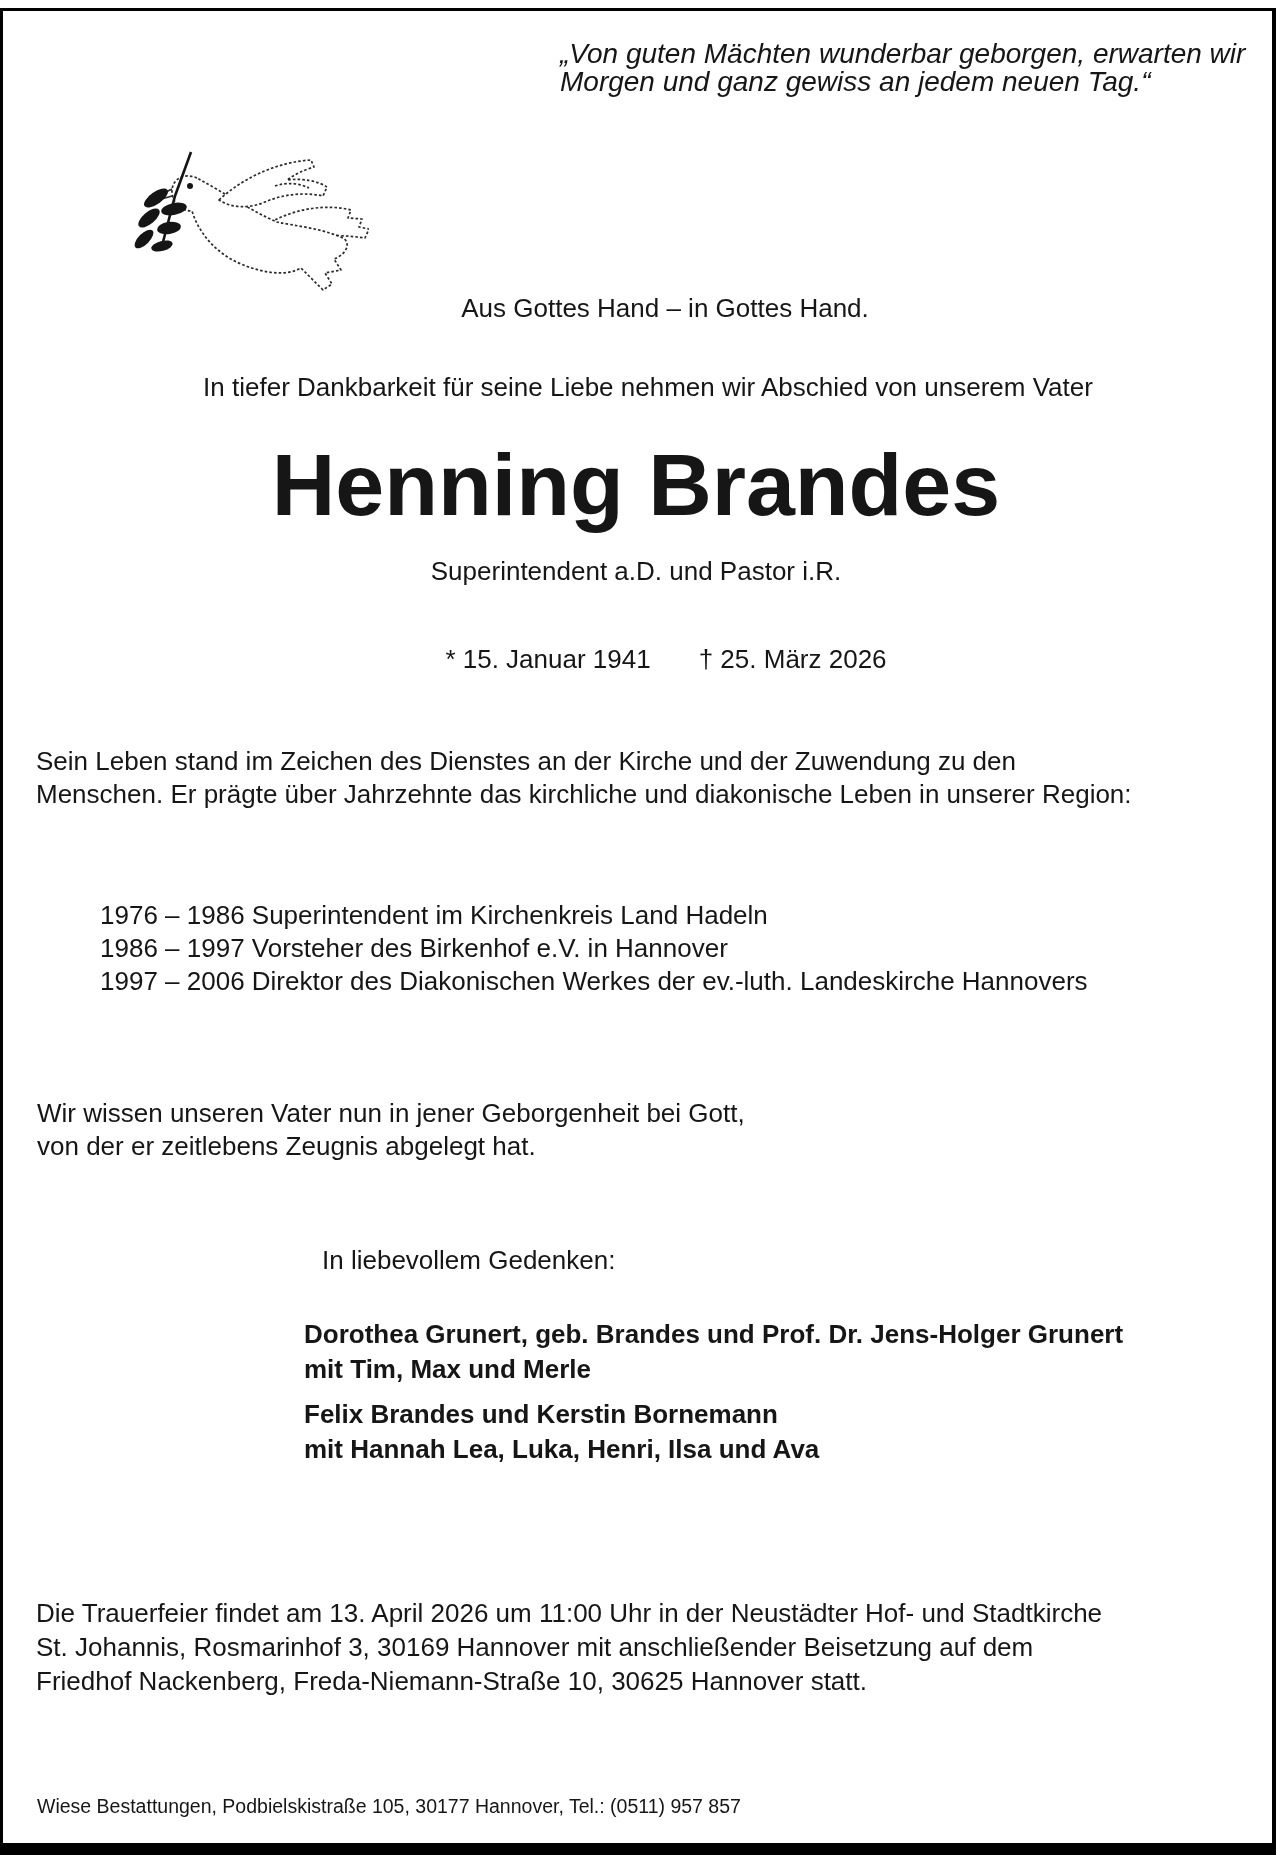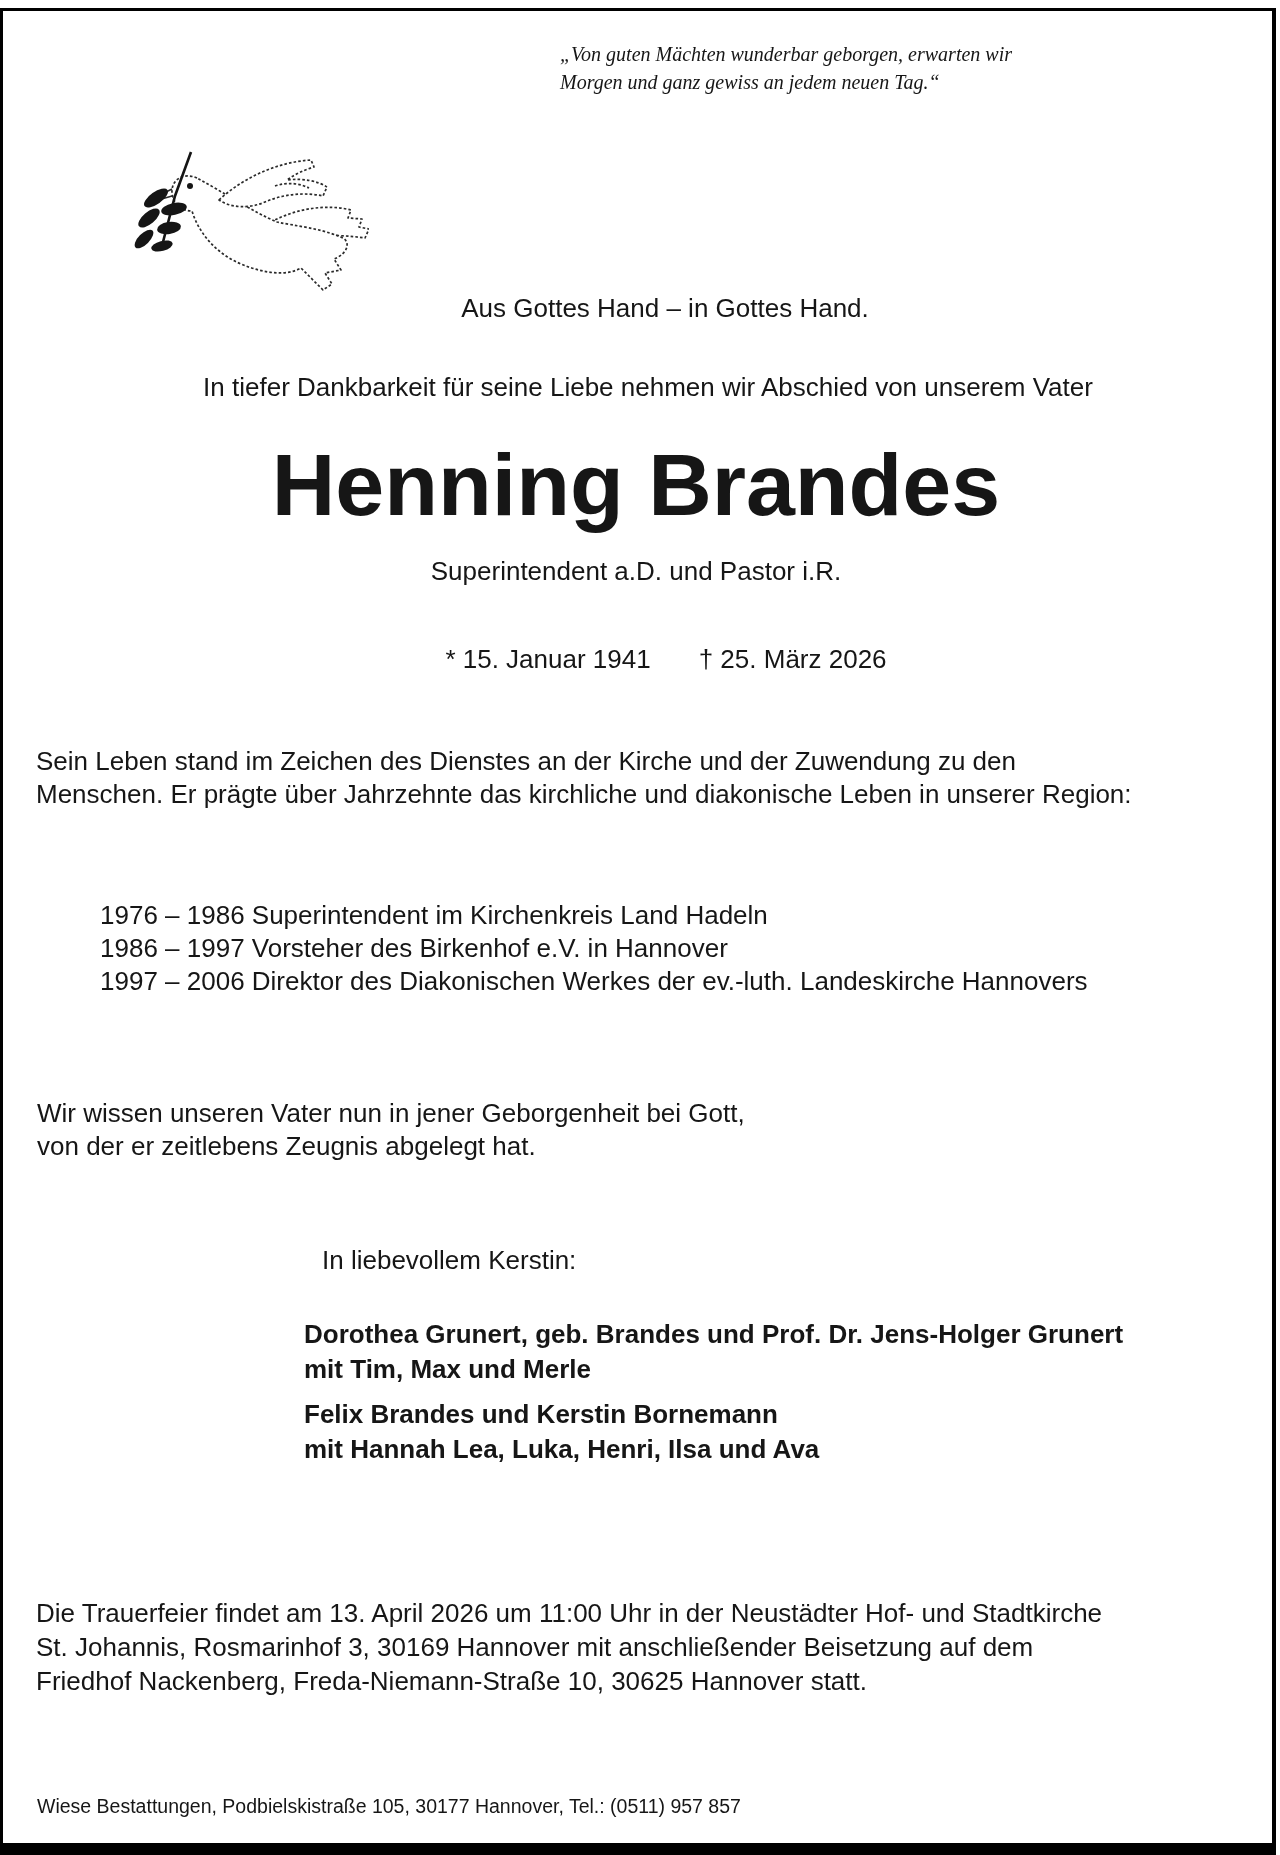--- a/index.html
+++ b/index.html
@@ -10,21 +10,21 @@
     -webkit-font-smoothing:antialiased;
   }
   .sheet{position:relative;width:1280px;height:1855px;overflow:hidden;background:#fff;}
   .frame{
     position:absolute;left:0;top:8px;width:1276px;height:1847px;box-sizing:border-box;
     border:3px solid #000;border-right-width:4px;border-bottom-width:12px;pointer-events:none;
   }
   .block{position:absolute;}
   p{margin:0;}
 
-  .quote{left:560px;top:40px;font-style:italic;font-size:20px;line-height:28px;white-space:nowrap;font-family:Liberation Serif, serif;}
+  .quote{left:560px;top:40px;font-style:italic;font-size:28px;line-height:28px;white-space:nowrap;}
   .dove{left:125px;top:150px;width:244px;height:146px;}
   .centered{left:0;width:1272px;text-align:center;white-space:nowrap;}
   .motto{top:293px;font-size:26px;margin-left:29px;}
   .intro{top:372px;font-size:26px;padding-left:12px;}
   .name{top:441px;font-size:88px;font-weight:bold;line-height:1;letter-spacing:0;}
   .subtitle{top:556px;font-size:26px;}
   .dates{top:644px;font-size:26px;padding-left:30px;}
   .dates .death{margin-left:48px;}
   .body-par{font-size:26px;line-height:33px;white-space:nowrap;}
   .life{left:36px;top:745px;}
@@ -100,21 +100,21 @@
     <p>1976 – 1986 Superintendent im Kirchenkreis Land Hadeln</p>
     <p>1986 – 1997 Vorsteher des Birkenhof e.V. in Hannover</p>
     <p>1997 – 2006 Direktor des Diakonischen Werkes der ev.-luth. Landeskirche Hannovers</p>
   </div>
 
   <div class="block body-par comfort">
     <p>Wir wissen unseren Vater nun in jener Geborgenheit bei Gott,</p>
     <p>von der er zeitlebens Zeugnis abgelegt hat.</p>
   </div>
 
-  <div class="block memoriam">In liebevollem Kerstin:</div>
+  <div class="block memoriam">In liebevollem Gedenken:</div>
 
   <div class="block mourners">
     <p>Dorothea Grunert, geb. Brandes und Prof. Dr. Jens-Holger Grunert</p>
     <p>mit Tim, Max und Merle</p>
     <p class="gap-sm">Felix Brandes und Kerstin Bornemann</p>
     <p>mit Hannah Lea, Luka, Henri, Ilsa und Ava</p>
   </div>
 
   <div class="block funeral">
     <p>Die Trauerfeier findet am 13. April 2026 um 11:00 Uhr in der Neustädter Hof- und Stadtkirche</p>

